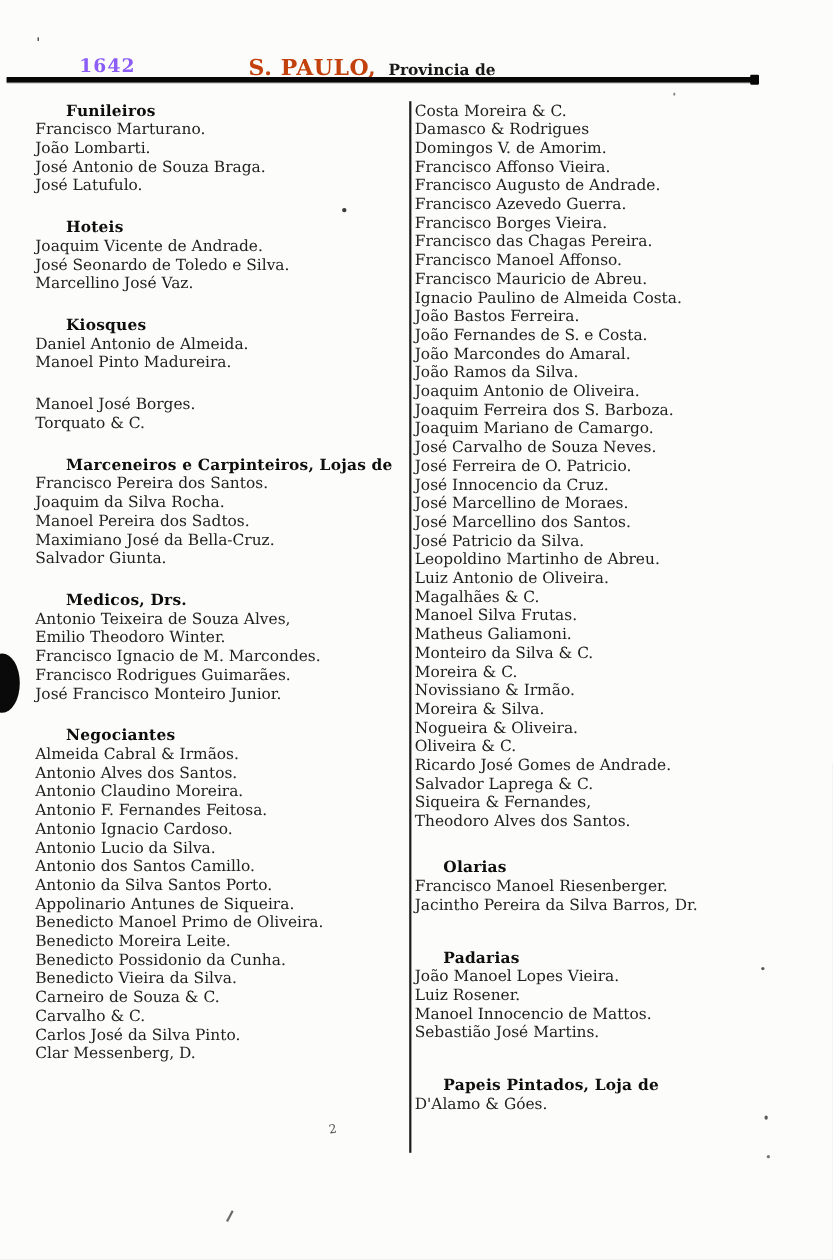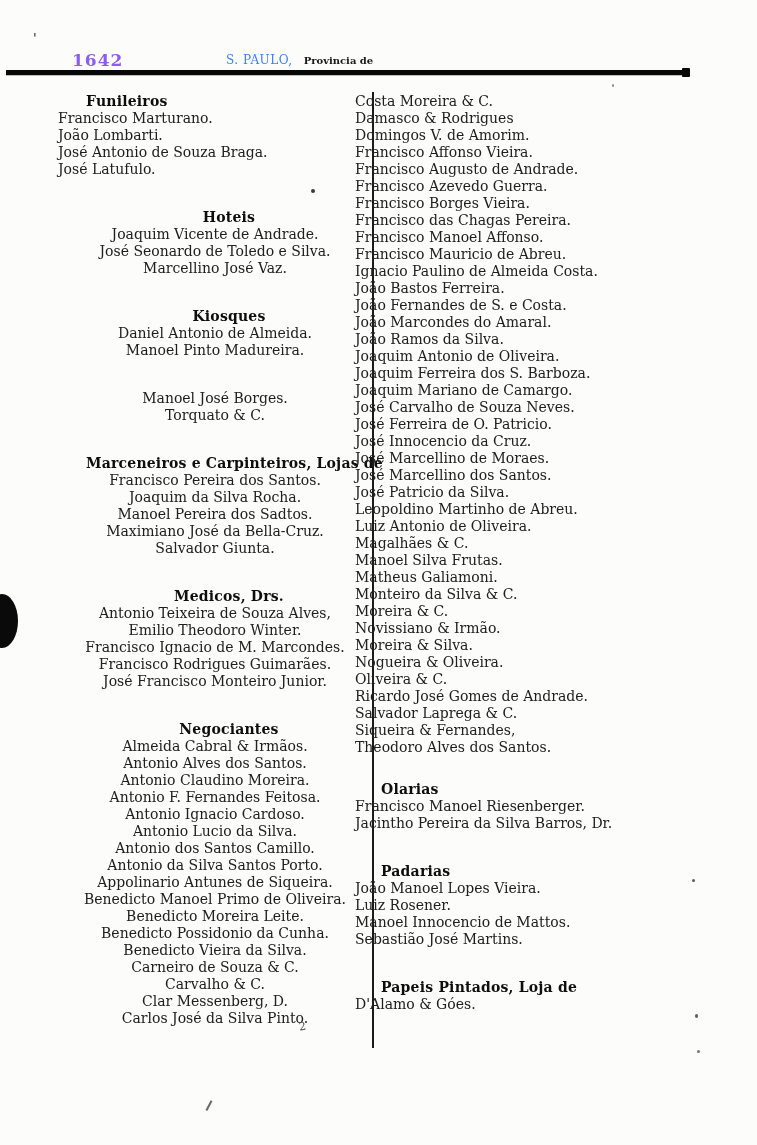--- a/index.html
+++ b/index.html
@@ -13,42 +13,42 @@
     overflow:hidden;
   }
   
   .pageno{
     position:absolute;left:72px;top:50px;
     font-size:17px;font-weight:700;letter-spacing:1px;color:#8b5cf6;
   }
   .header{
     position:absolute;left:226px;top:49px;white-space:nowrap;
   }
-  .header .hb{font-size:12px;font-weight:400;letter-spacing:0.5px;color:#3b82f6;}
-  .header .hr2{font-size:10px;font-weight:700;color:#191919;margin-left:6px;}
+  .header .hb{font-size:20px;font-weight:700;letter-spacing:0.5px;color:#c2410c;}
+  .header .hr2{font-size:14px;font-weight:700;color:#191919;margin-left:6px;}
   .top-rule{
     position:absolute;left:6px;top:70px;width:678px;height:4.5px;
     background:#070707;
     box-shadow:0 1px 0 rgba(0,0,0,0.25);
   }
   .rule-cap{
     position:absolute;left:682px;top:68px;width:8px;height:9px;
     background:#070707;border-radius:1px;
   }
   
   .divider{
     position:absolute;left:372px;top:92px;width:2px;height:956px;
     background:#1b1b1b;
   }
   
   .col{position:absolute;top:93px;font-size:14px;line-height:17px;white-space:nowrap;}
-  .col-left{left:0;width:372px;padding-left:58px;box-sizing:border-box;}
-  .col-right{left:355px;width:380px;}
+  .col-left{left:0;width:372px;padding-left:32px;box-sizing:border-box;}
+  .col-right{left:377px;width:380px;}
   .section{margin:0;}
-  .col-left .section + .section{margin-top:31px;text-align:center;}
+  .col-left .section + .section{margin-top:21px;}
   .col-right .section + .section{margin-top:31px;}
   .col-right .section:nth-child(2){margin-top:25px;}
   .heading{
     font-weight:700;color:#0e0e0e;
     text-indent:28px;letter-spacing:0.2px;
   }
   .col-right .heading{text-indent:26px;}
   .entry{color:#202020;}
   
   .ink-blob{
@@ -142,22 +142,22 @@
         <div class="entry">Antonio Lucio da Silva.</div>
         <div class="entry">Antonio dos Santos Camillo.</div>
         <div class="entry">Antonio da Silva Santos Porto.</div>
         <div class="entry">Appolinario Antunes de Siqueira.</div>
         <div class="entry">Benedicto Manoel Primo de Oliveira.</div>
         <div class="entry">Benedicto Moreira Leite.</div>
         <div class="entry">Benedicto Possidonio da Cunha.</div>
         <div class="entry">Benedicto Vieira da Silva.</div>
         <div class="entry">Carneiro de Souza &amp; C.</div>
         <div class="entry">Carvalho &amp; C.</div>
+        <div class="entry">Carlos José da Silva Pinto.</div>
         <div class="entry">Clar Messenberg, D.</div>
-        <div class="entry">Carlos José da Silva Pinto.</div>
       </div>
     </div>
   <div class="col col-right">
       <div class="section">
         <div class="entry">Costa Moreira &amp; C.</div>
         <div class="entry">Damasco &amp; Rodrigues</div>
         <div class="entry">Domingos V. de Amorim.</div>
         <div class="entry">Francisco Affonso Vieira.</div>
         <div class="entry">Francisco Augusto de Andrade.</div>
         <div class="entry">Francisco Azevedo Guerra.</div>

